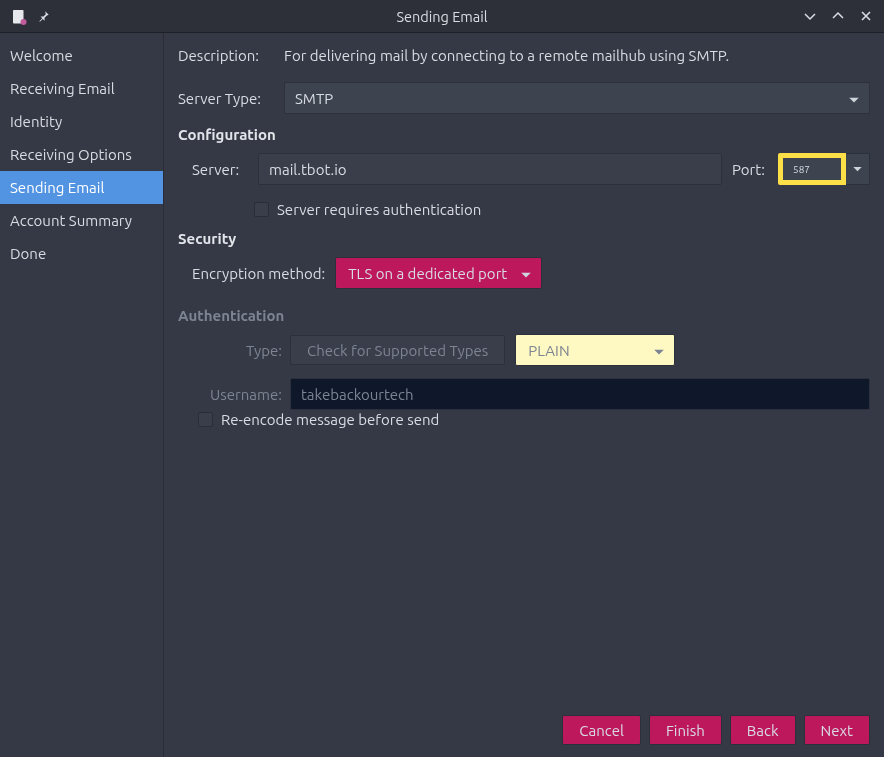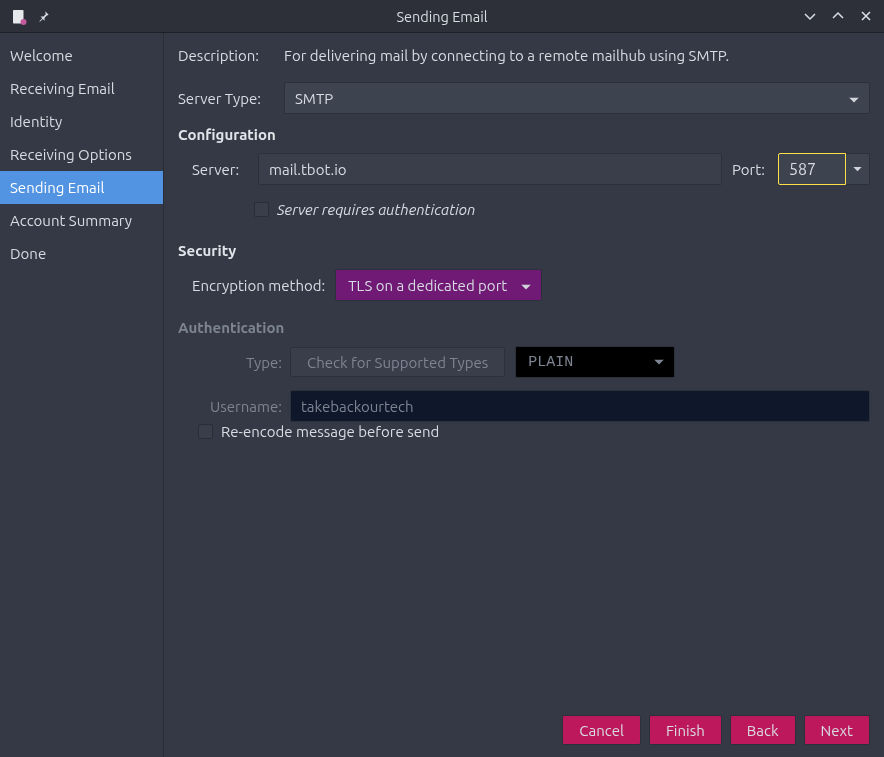--- a/index.html
+++ b/index.html
@@ -193,26 +193,26 @@
     .description-text {
       color: #d8dce3;
     }
     .port-group {
       display: flex;
       height: 32px;
     }
     .port-input {
       width: 68px;
       background: #3e4350;
-      border: 1px solid #fde047;
+      border: 5px solid #fde047;
       border-radius: 2px 0 0 2px;
       padding: 0 10px;
       color: #d8dce3;
       font-family: inherit;
-      font-size: 16px;
+      font-size: 10px;
       outline: none;
     }
     .port-stepper {
       width: 24px;
       background: #3e4350;
       border: 1px solid #2c303a;
       border-left: none;
       border-radius: 0 2px 2px 0;
       display: flex;
       flex-direction: column;
@@ -238,35 +238,34 @@
       text-align: right;
       color: #7d8492;
     }
     .auth-type-row {
       display: flex;
       gap: 10px;
       align-items: center;
     }
     .small-select {
       height: 32px;
-      background: #000000;
+      background: #fef9c3;
       border: 1px solid #2c303a;
       display: flex;
       align-items: center;
       padding: 0 10px 0 12px;
       color: #7d8492;
       border-radius: 2px;
       position: relative;
       cursor: default;
       min-width: 160px;
-      font-family: Liberation Mono, monospace;
     }
     .enc-select {
       height: 32px;
-      background: #701a75;
+      background: #be185d;
       border: 1px solid #2c303a;
       display: flex;
       align-items: center;
       padding: 0 34px 0 12px;
       color: #d8dce3;
       border-radius: 2px;
       position: relative;
       cursor: pointer;
     }
     .server-row {
@@ -357,21 +356,21 @@
         <div class="port-group">
           <input class="port-input" value="587" style="">
           <div class="port-stepper">
             <svg viewBox="0 0 10 6" width="9" height="5">
                 <path d="M0 0 L5 5 L10 0z" fill="#cfd3da"></path>
               </svg>
           </div>
         </div>
       </div>
 
-      <div class="checkbox-container" style="margin-bottom:24px;font-style:italic;">
+      <div class="checkbox-container" style="margin-bottom:12px;">
         <div class="checkbox-box"></div>
         <span>Server requires authentication</span>
       </div>
 
       <div class="section-title">Security</div>
 
       <div class="indent row row-gap" style="margin-bottom:18px;">
         <div class="field-label">Encryption method:</div>
         <div class="enc-select">
           <span>TLS on a dedicated port</span>

